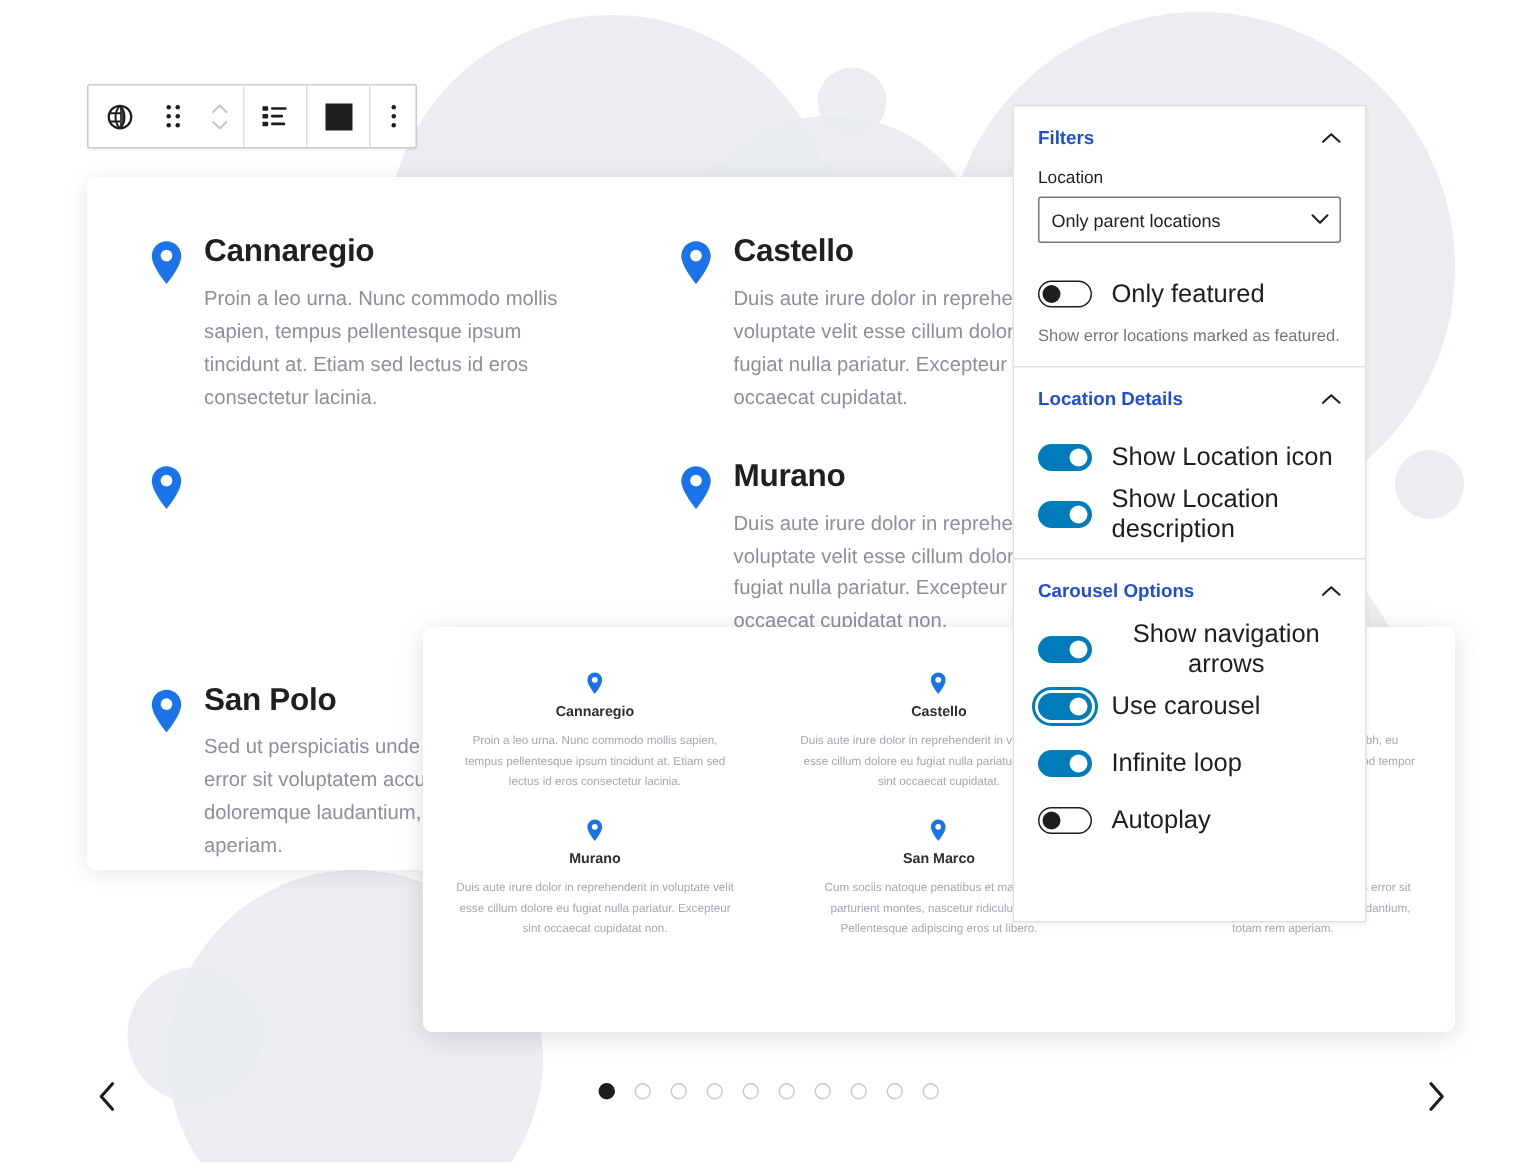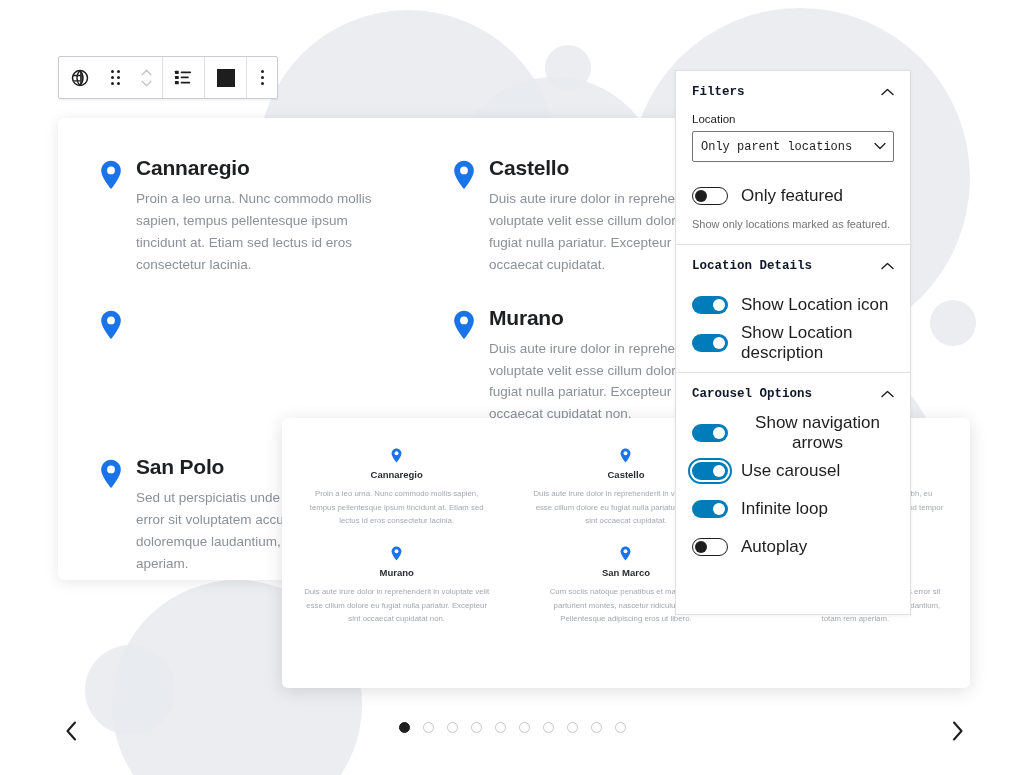--- a/index.html
+++ b/index.html
@@ -78,28 +78,28 @@
     background:#fff; border:1px solid #e0e0e0; z-index:30;
     box-shadow:0 1px 4px rgba(0,0,0,.06);
     overflow:hidden;
   }
   .insp-section { border-bottom:1px solid #e0e0e0; padding:0 16px; }
   .insp-section:last-child { border-bottom:none;text-align:center; }
   .insp-head {
     display:flex; align-items:center; justify-content:space-between;
     height:42px; cursor:pointer;
   }
-  .insp-title { font-size:12.5px; font-weight:600; color:#0f172a;font-family:Liberation Mono, monospace; }
+  .insp-title { font-size:12.5px; font-weight:600; color:#1d4ed8; }
   .insp-body { padding-bottom:11px; }
   .field-label { font-size:11.5px; color:#1e1e1e; margin-bottom:6px; display:block; }
   .select-wrap { position:relative; margin-bottom:16px; }
   select.sel {
     width:100%; height:31px; font-size:12px; color:#1e1e1e;
     border:1px solid #757575; border-radius:2px; background:#fff;
-    padding:0 26px 0 8px; appearance:none; font-family:Liberation Mono, monospace;
+    padding:0 26px 0 8px; appearance:none; font-family:Liberation Sans, sans-serif;
     cursor:pointer;
   }
   .sel-chev { position:absolute; right:8px; top:11px; pointer-events:none; }
   .toggle-row { display:flex; align-items:center; gap:13px; margin-bottom:0; height:36px; }
   .toggle-row + .toggle-row { margin-top:2px; }
   .tgl {
     position:relative; width:36px; height:18px; border-radius:9px; flex:0 0 auto;
     cursor:pointer; transition:background .15s;
   }
   .tgl.on  { background:#007cba; }
@@ -368,21 +368,21 @@
           <svg class="sel-chev" width="12" height="8" viewBox="0 0 12 8" fill="none">
             <path d="M1 1.5L6 6.5l5-5" stroke="#1e1e1e" stroke-width="1.3" stroke-linecap="round" stroke-linejoin="round"></path>
           </svg>
         </div>
         <div class="toggle-row">
           <span class="tgl off">
               <span class="knob"></span>
             </span>
           <span class="tgl-label">Only featured</span>
         </div>
-        <div class="help-text">Show only locations marked as featured.</div>
+        <div class="help-text">Show error locations marked as featured.</div>
       </div>
     </div>
 
     <div class="insp-section">
       <div class="insp-head">
         <span class="insp-title">Location Details</span>
         <svg width="13" height="8" viewBox="0 0 13 8" fill="none">
           <path d="M1 6.5L6.5 1.5 12 6.5" stroke="#1e1e1e" stroke-width="1.4" stroke-linecap="round" stroke-linejoin="round"></path>
         </svg>
       </div>

